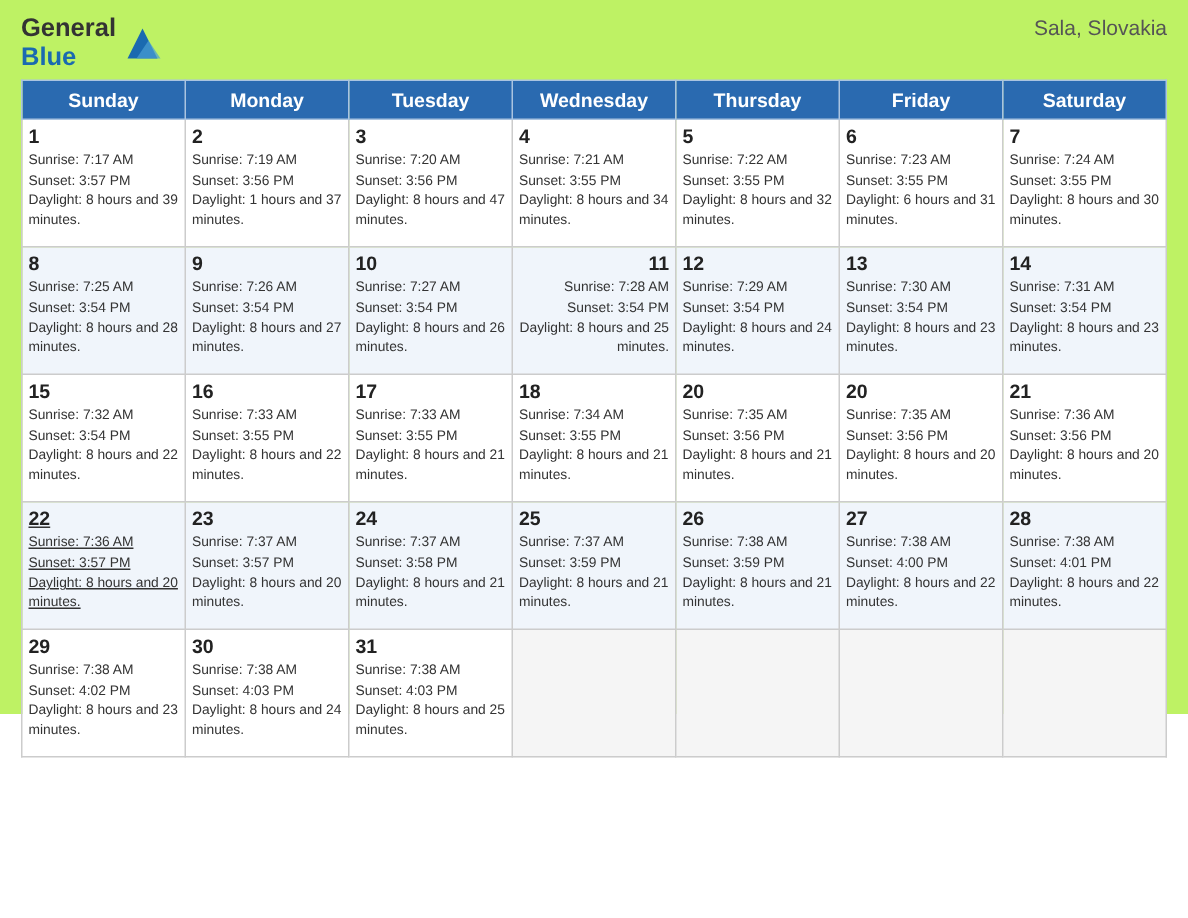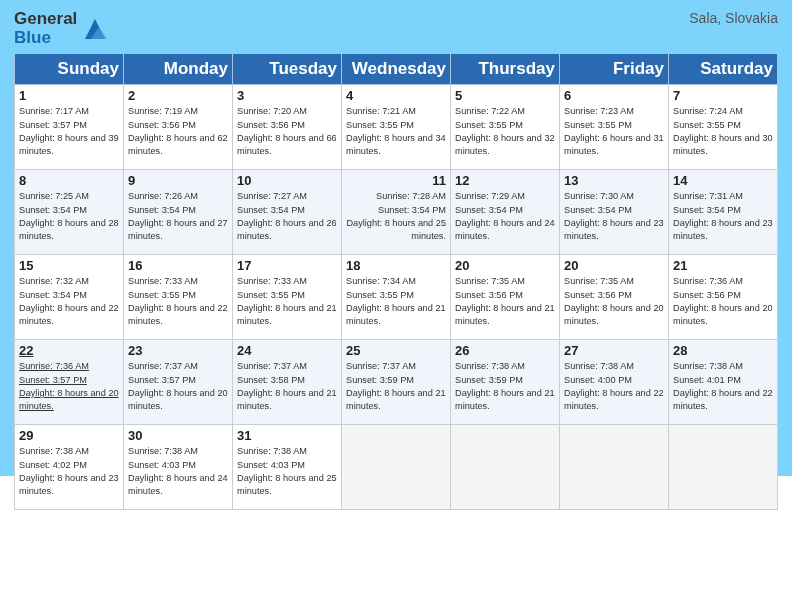--- a/index.html
+++ b/index.html
@@ -7,21 +7,21 @@
       font-family: Arial, sans-serif;
       background: #fff;
       width: 792px;
       height: 612px;
       overflow: hidden;
     }
     .container {
       width: 792px;
       height: 476px;
       padding: 10px 14px 10px 14px;
-      background: #7dd3fc;
+      background: #bef264;
     }
     .header {
       display: flex;
       justify-content: space-between;
       align-items: flex-start;
       margin-bottom: 6px;
     }
     .logo {
       display: flex;
       align-items: center;
@@ -59,24 +59,24 @@
       color: #555;
     }
     .calendar {
       width: 100%;
       border-collapse: collapse;
       table-layout: fixed;
     }
     .calendar th {
       background: #2a6ab0;
       color: #fff;
-      font-size: 17px;
+      font-size: 13px;
       font-weight: bold;
       padding: 5px 4px;
-      text-align: right;
+      text-align: center;
       border: 1px solid #aac4e0;
     }
     .calendar td {
       vertical-align: top;
       border: 1px solid #ccc;
       padding: 3px 4px;
       font-size: 9.5px;
       color: #333;
       height: 85px;
       background: #fff;
@@ -139,29 +139,29 @@
           <span>Sunrise: 7:17 AM</span><br>
           <span>Sunset: 3:57 PM</span><br>
           <span>Daylight: 8 hours and 39 minutes.</span>
         </div>
           </td>
           <td>
         <span class="day-num">2</span>
         <div class="day-info">
           <span>Sunrise: 7:19 AM</span><br>
           <span>Sunset: 3:56 PM</span><br>
-          <span>Daylight: 8 hours and 62 minutes.</span>
+          <span>Daylight: 1 hours and 37 minutes.</span>
         </div>
           </td>
           <td>
         <span class="day-num">3</span>
         <div class="day-info">
           <span>Sunrise: 7:20 AM</span><br>
           <span>Sunset: 3:56 PM</span><br>
-          <span>Daylight: 8 hours and 66 minutes.</span>
+          <span>Daylight: 8 hours and 47 minutes.</span>
         </div>
           </td>
           <td>
         <span class="day-num">4</span>
         <div class="day-info">
           <span>Sunrise: 7:21 AM</span><br>
           <span>Sunset: 3:55 PM</span><br>
           <span>Daylight: 8 hours and 34 minutes.</span>
         </div>
           </td>

